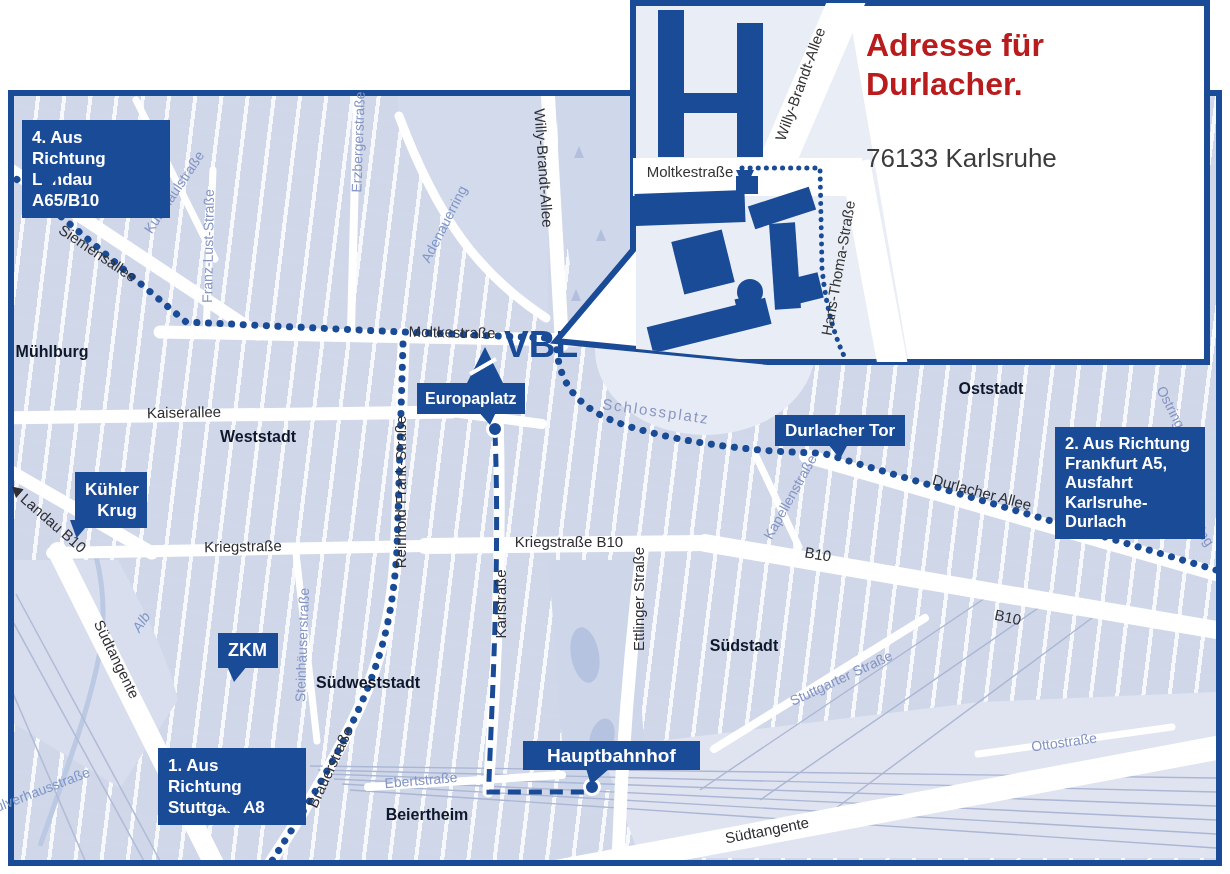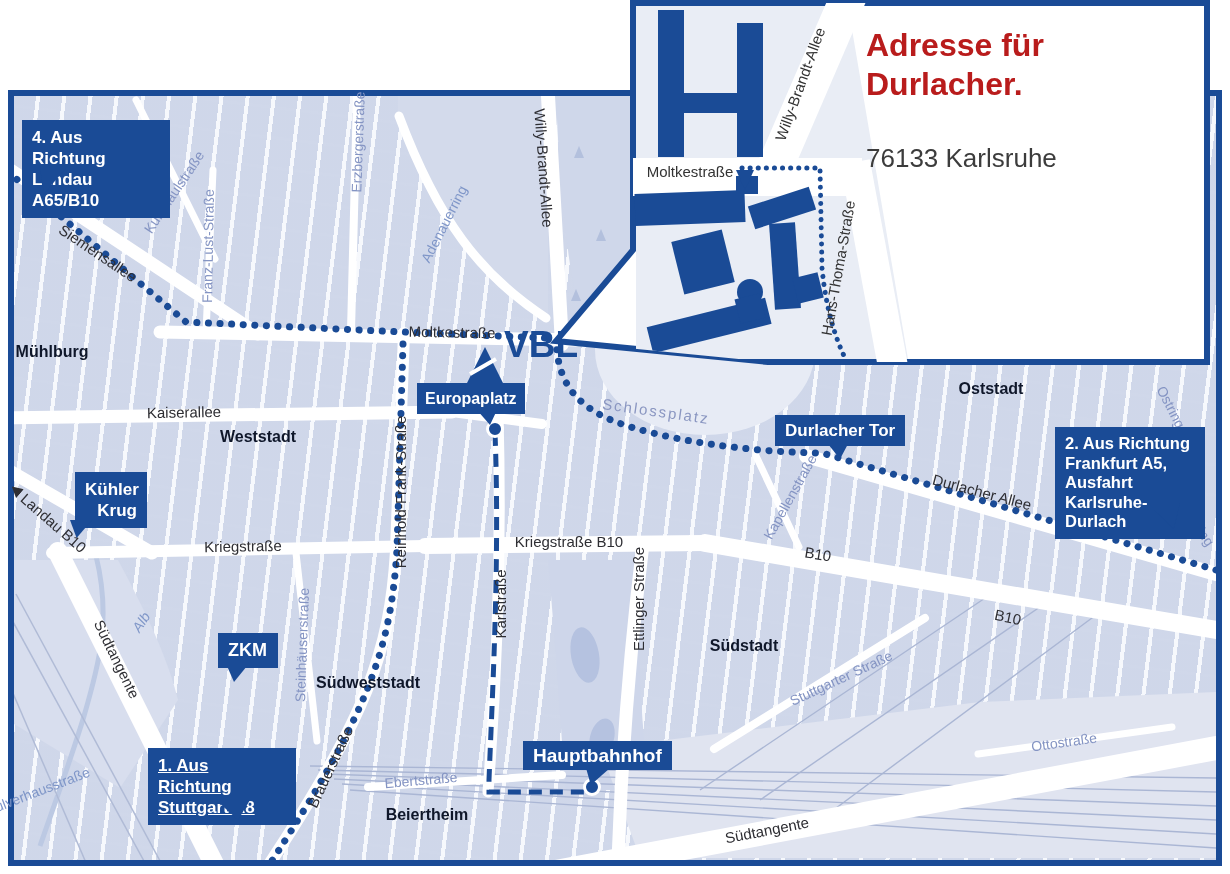--- a/index.html
+++ b/index.html
@@ -183,21 +183,21 @@
     <div>Kühler</div>
     <div>Krug</div>
   </div>
   <div class="tail" style="left:70px;top:520px;width:22px;height:18px;clip-path:polygon(0 0,100% 0,30% 100%);"></div>
 
   <div class="badge" style="left:218px;top:633px;width:40px;text-align:left;font-size:18px;">
     <div>ZKM</div>
   </div>
   <div class="tail" style="left:227px;top:666px;width:20px;height:16px;clip-path:polygon(0 0,100% 0,35% 100%);"></div>
 
-  <div class="badge" style="left:148px;top:748px;width:128px;text-decoration:underline;">
+  <div class="badge" style="left:158px;top:748px;width:128px;">
     <div>1. Aus Richtung</div>
     <div>Stuttgart A8</div>
   </div>
   <div class="tail" style="left:216px;top:800px;width:34px;height:20px;clip-path:polygon(0 0,100% 0,65% 100%);"></div>
 
   <div class="badge" style="left:417px;top:383px;font-size:16px;padding:5px 8px;">
     <div>Europaplatz</div>
   </div>
   <div class="tail" style="left:477px;top:410px;width:20px;height:15px;clip-path:polygon(0 0,100% 0,65% 100%);"></div>
 
@@ -207,21 +207,21 @@
   <div class="tail" style="left:828px;top:444px;width:20px;height:15px;clip-path:polygon(0 0,100% 0,60% 100%);"></div>
 
   <div class="badge" style="left:1055px;top:427px;width:150px;font-size:16.5px;line-height:19.5px;box-sizing:border-box;">
     <div>2. Aus Richtung</div>
     <div>Frankfurt A5,</div>
     <div>Ausfahrt</div>
     <div>Karlsruhe-Durlach</div>
   </div>
   <div class="tail" style="left:1148px;top:503px;width:32px;height:26px;clip-path:polygon(0 0,100% 0,80% 100%);"></div>
 
-  <div class="badge" style="left:523px;top:741px;font-size:19px;padding:4px 10px;">
+  <div class="badge" style="left:523px;top:741px;font-size:19px;padding:4px 24px;">
     <div>Hauptbahnhof</div>
   </div>
   <div class="tail" style="left:586px;top:768px;width:24px;height:17px;clip-path:polygon(0 0,100% 0,20% 100%);"></div>
 
   <svg id="insetsvg" width="1230" height="874" viewBox="0 0 1230 874">
     <defs>
         <clipPath id="icp">
           <polygon points="633,3 1207,3 1207,362 768,362 556,341 633,250"></polygon>
         </clipPath>
       </defs>

